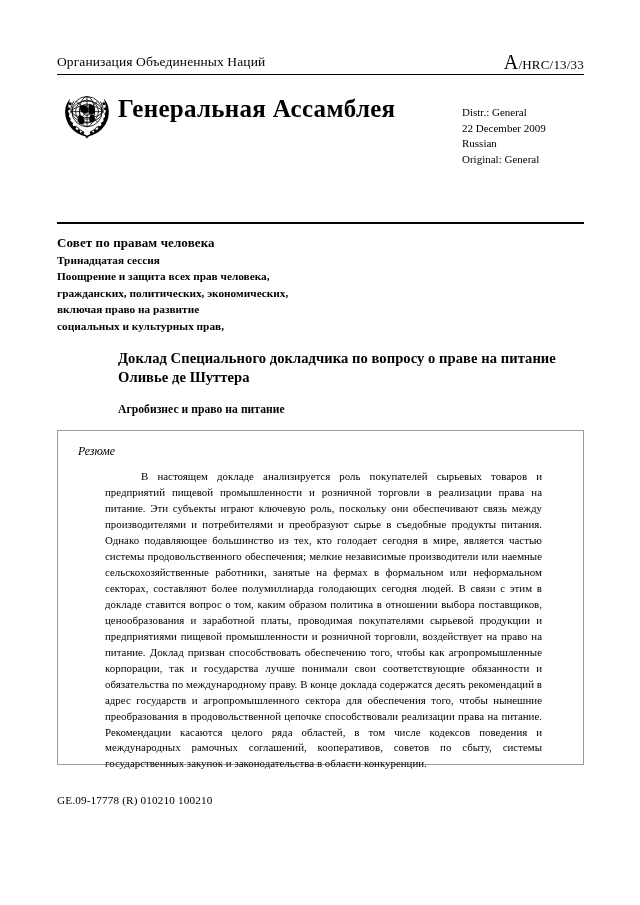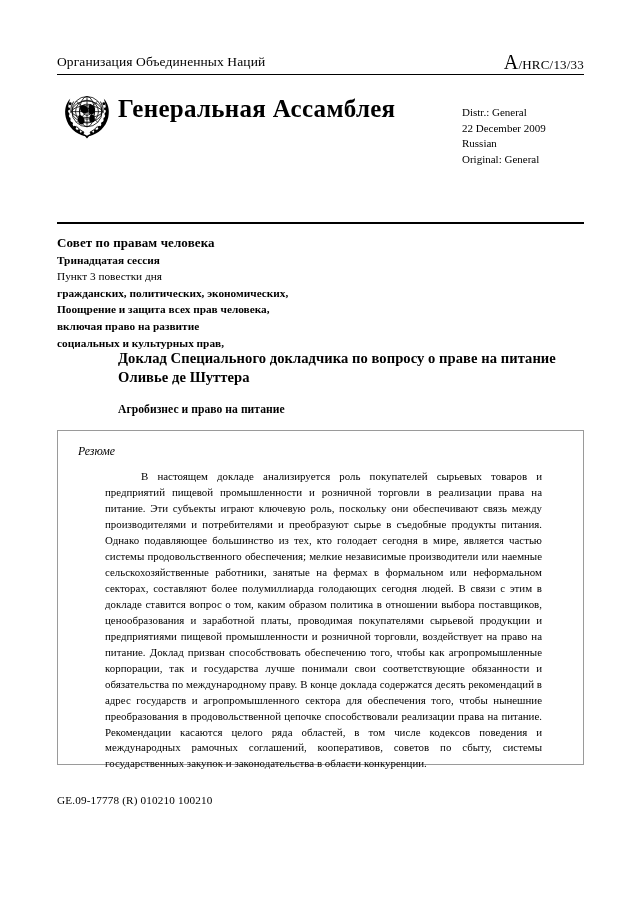--- a/index.html
+++ b/index.html
@@ -255,23 +255,22 @@
         <div>Original:  General</div>
       </div>
     </div>
   </div>
 
   <div class="rule-thick"></div>
 
   <div class="council">
     <div class="c-main">Совет по правам человека</div>
     <div class="c-bold">Тринадцатая сессия</div>
-    <div class="c-reg">Пункт 3 повестки дня</div>
+    <div class="c-bold">Поощрение и защита всех прав человека,</div>
     <div class="c-bold">гражданских, политических, экономических,</div>
-    <div class="c-bold">Поощрение и защита всех прав человека,</div>
     <div class="c-bold">включая право на развитие</div>
     <div class="c-bold">социальных и культурных прав,</div>
   </div>
 
   <div class="title-block">
     <div class="report-title">Доклад Специального докладчика по вопросу о праве на питание Оливье де Шуттера</div>
     <div class="report-subtitle">Агробизнес и право на питание</div>
   </div>
 
   <div class="summary-box">

